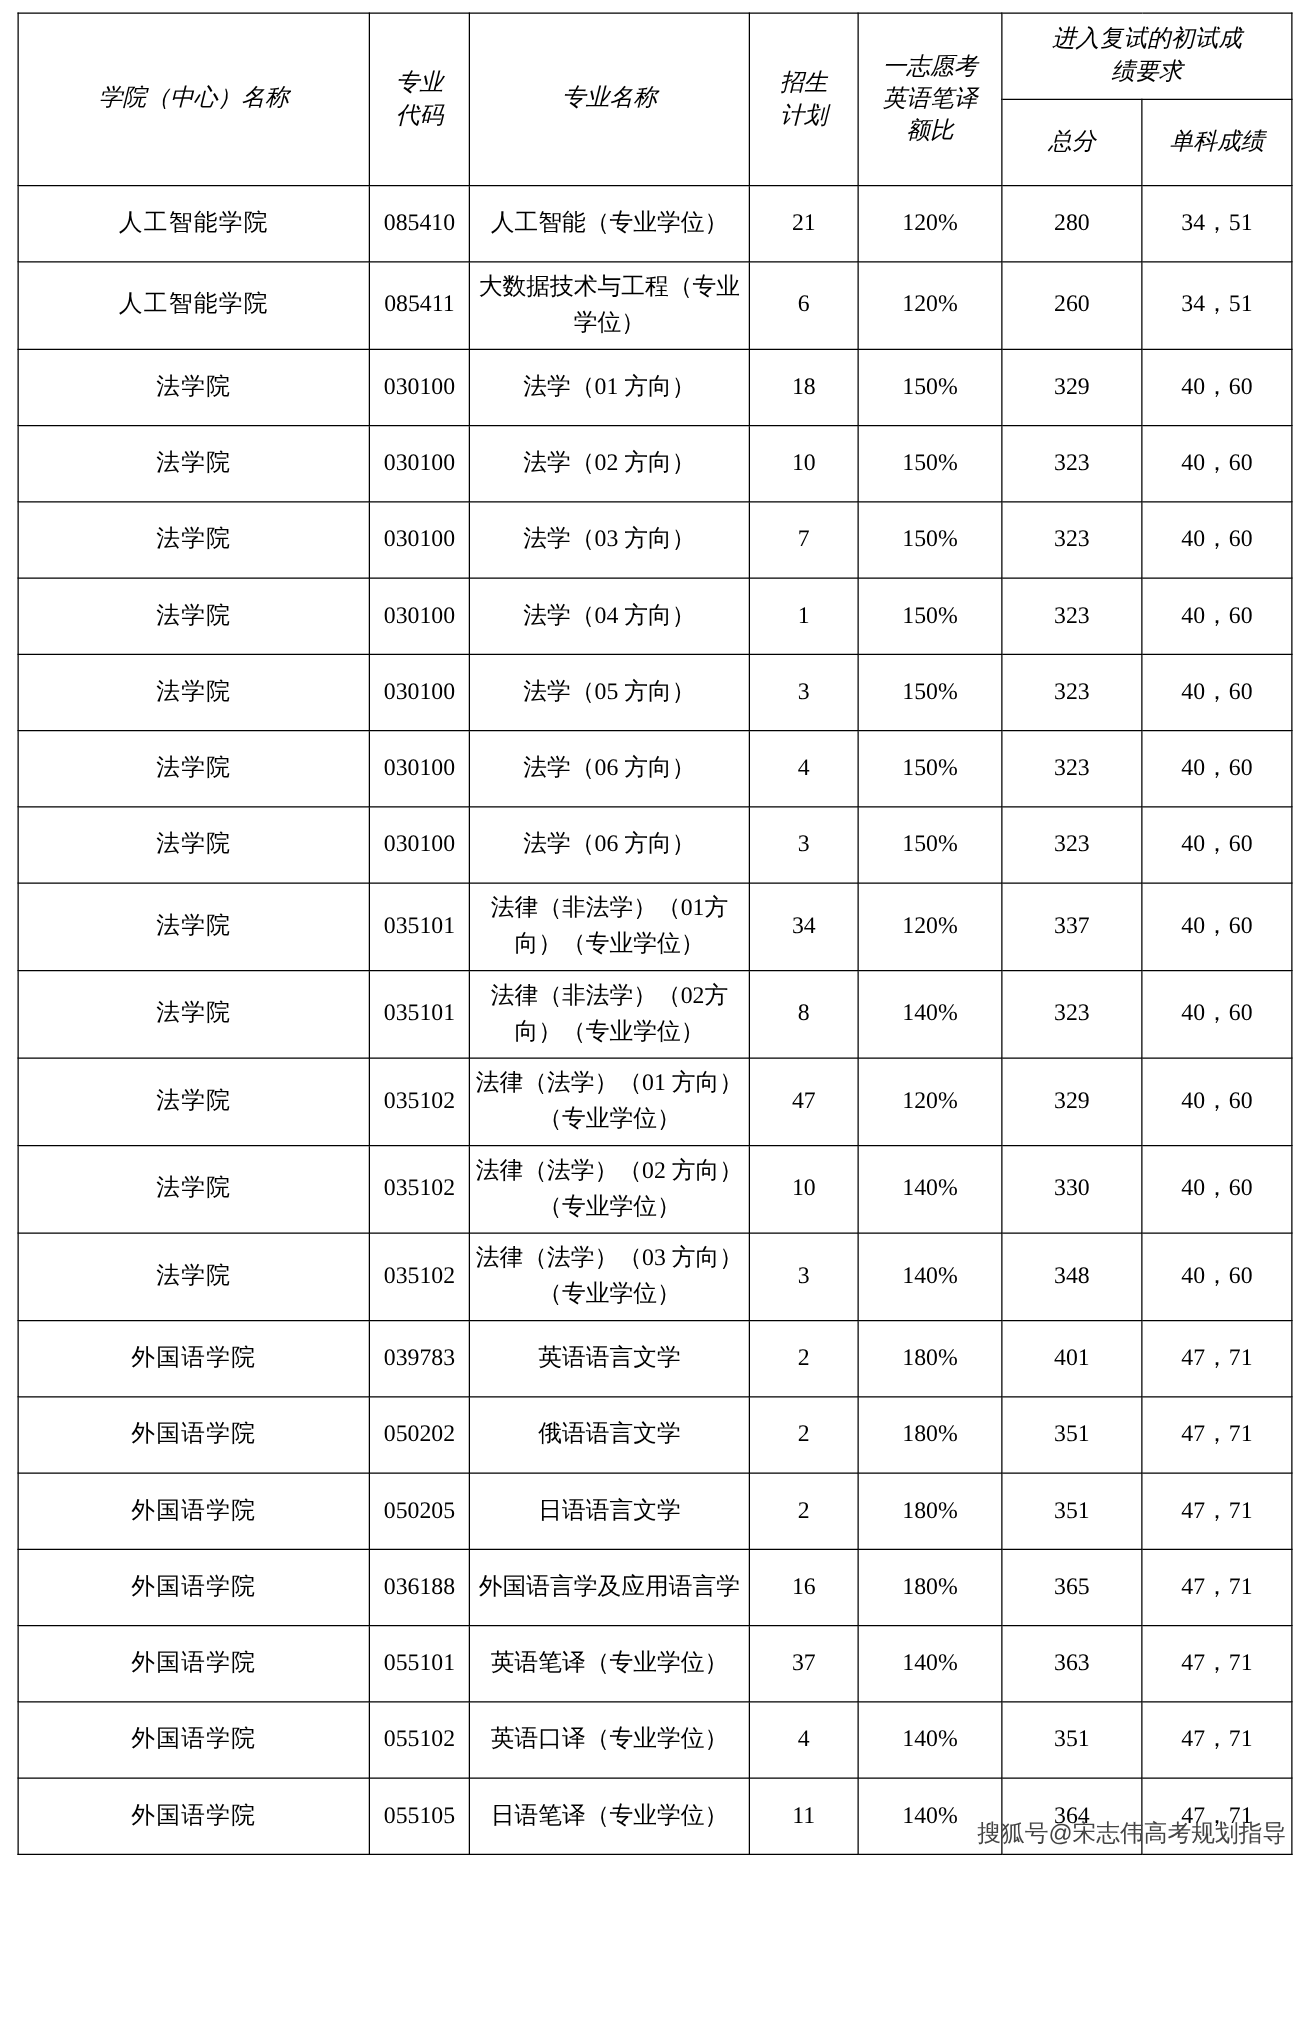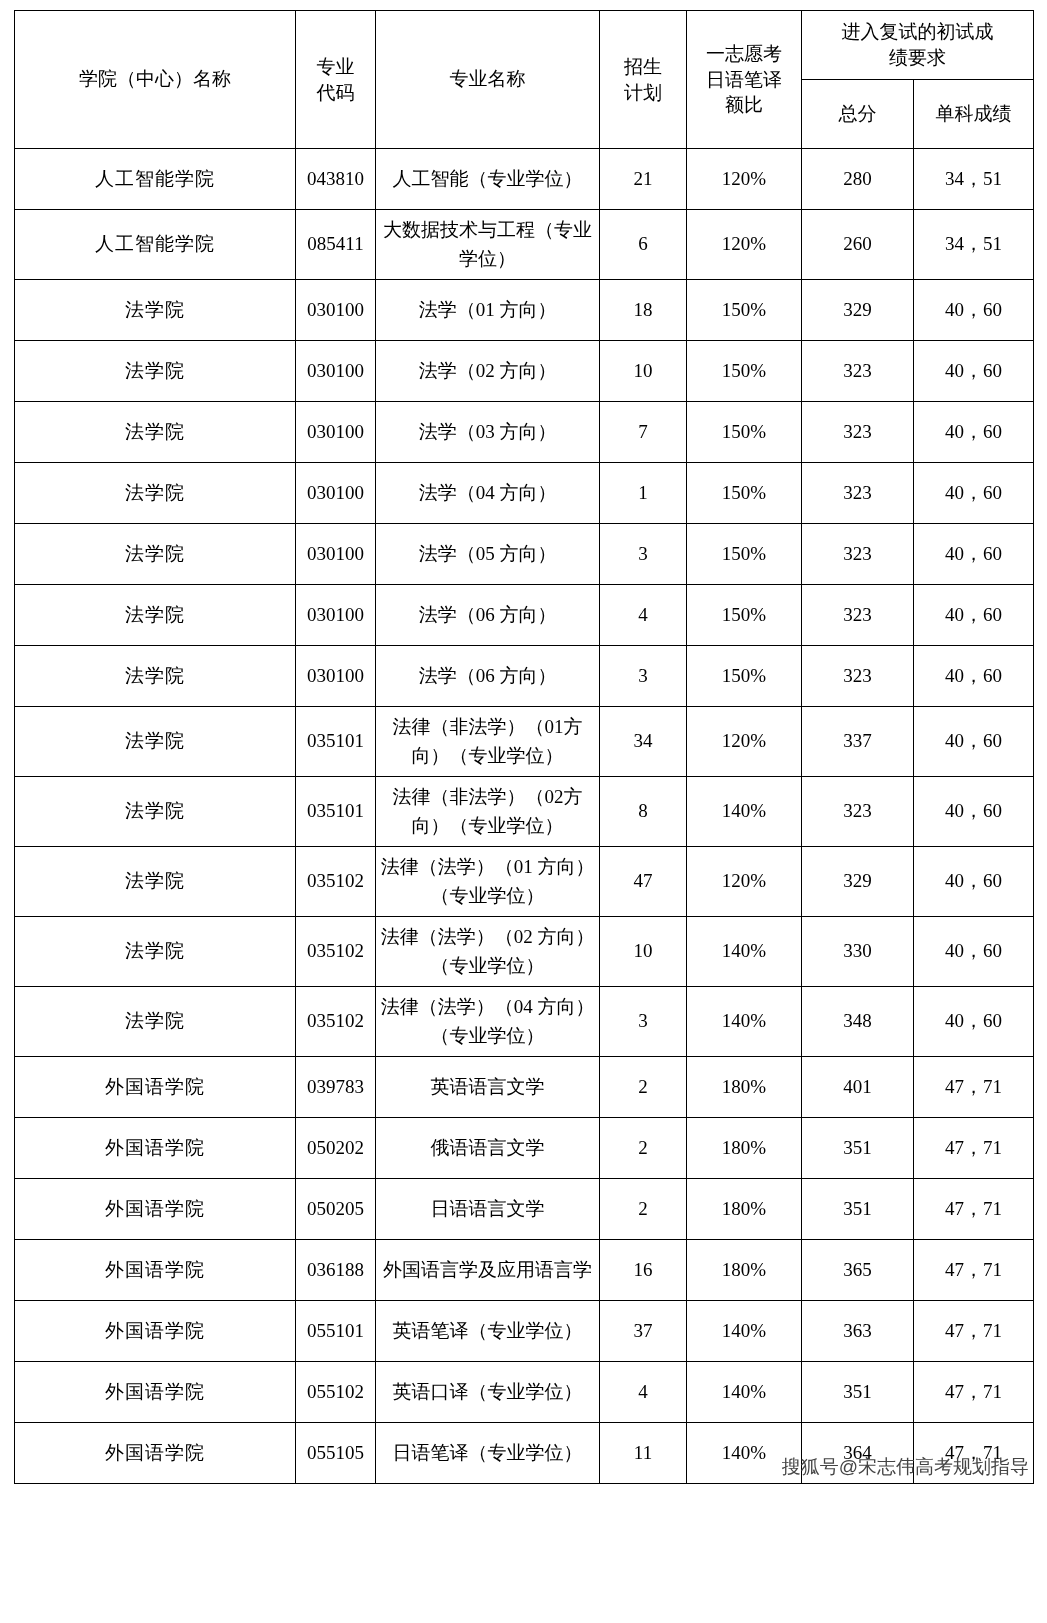--- a/index.html
+++ b/index.html
@@ -38,20 +38,21 @@
   col.c-college { width: 281px; }
   col.c-code    { width: 80px;  }
   col.c-major   { width: 224px; }
   col.c-plan    { width: 87px;  }
   col.c-ratio   { width: 115px; }
   col.c-total   { width: 112px; }
   col.c-single  { width: 120px; }
 
   thead th {
     height: 56px;
+    font-style: italic;
   }
   thead th.tall {
     height: 102px;
   }
   .hdr-two-line {
     display: block;
     line-height: 1.35;
   }
   tbody td {
     height: 48px;
@@ -94,37 +95,37 @@
           <span class="hdr-two-line">专业</span>
           <span class="hdr-two-line">代码</span>
         </th>
         <th rowspan="2" class="tall">专业名称</th>
         <th rowspan="2" class="tall">
           <span class="hdr-two-line">招生</span>
           <span class="hdr-two-line">计划</span>
         </th>
         <th rowspan="2" class="tall">
           <span class="hdr-two-line">一志愿考</span>
-          <span class="hdr-two-line">日语笔译</span>
+          <span class="hdr-two-line">英语笔译</span>
           <span class="hdr-two-line">额比</span>
         </th>
         <th colspan="2">
           <span class="hdr-two-line">进入复试的初试成</span>
           <span class="hdr-two-line">绩要求</span>
         </th>
       </tr>
       <tr>
         <th>总分</th>
         <th>单科成绩</th>
       </tr>
     </thead>
     <tbody id="table-body">
         <tr>
           <td class="college">人工智能学院</td>
-          <td class="code">043810</td>
+          <td class="code">085410</td>
           <td class="major">人工智能（专业学位）</td>
           <td class="plan">21</td>
           <td class="ratio">120%</td>
           <td class="total">280</td>
           <td class="single">34，51</td>
         </tr>
         <tr>
           <td class="college">人工智能学院</td>
           <td class="code">085411</td>
           <td class="major">大数据技术与工程（专业学位）</td>
@@ -228,21 +229,21 @@
           <td class="code">035102</td>
           <td class="major">法律（法学）（02 方向）（专业学位）</td>
           <td class="plan">10</td>
           <td class="ratio">140%</td>
           <td class="total">330</td>
           <td class="single">40，60</td>
         </tr>
         <tr>
           <td class="college">法学院</td>
           <td class="code">035102</td>
-          <td class="major">法律（法学）（04 方向）（专业学位）</td>
+          <td class="major">法律（法学）（03 方向）（专业学位）</td>
           <td class="plan">3</td>
           <td class="ratio">140%</td>
           <td class="total">348</td>
           <td class="single">40，60</td>
         </tr>
         <tr>
           <td class="college">外国语学院</td>
           <td class="code">039783</td>
           <td class="major">英语语言文学</td>
           <td class="plan">2</td>

